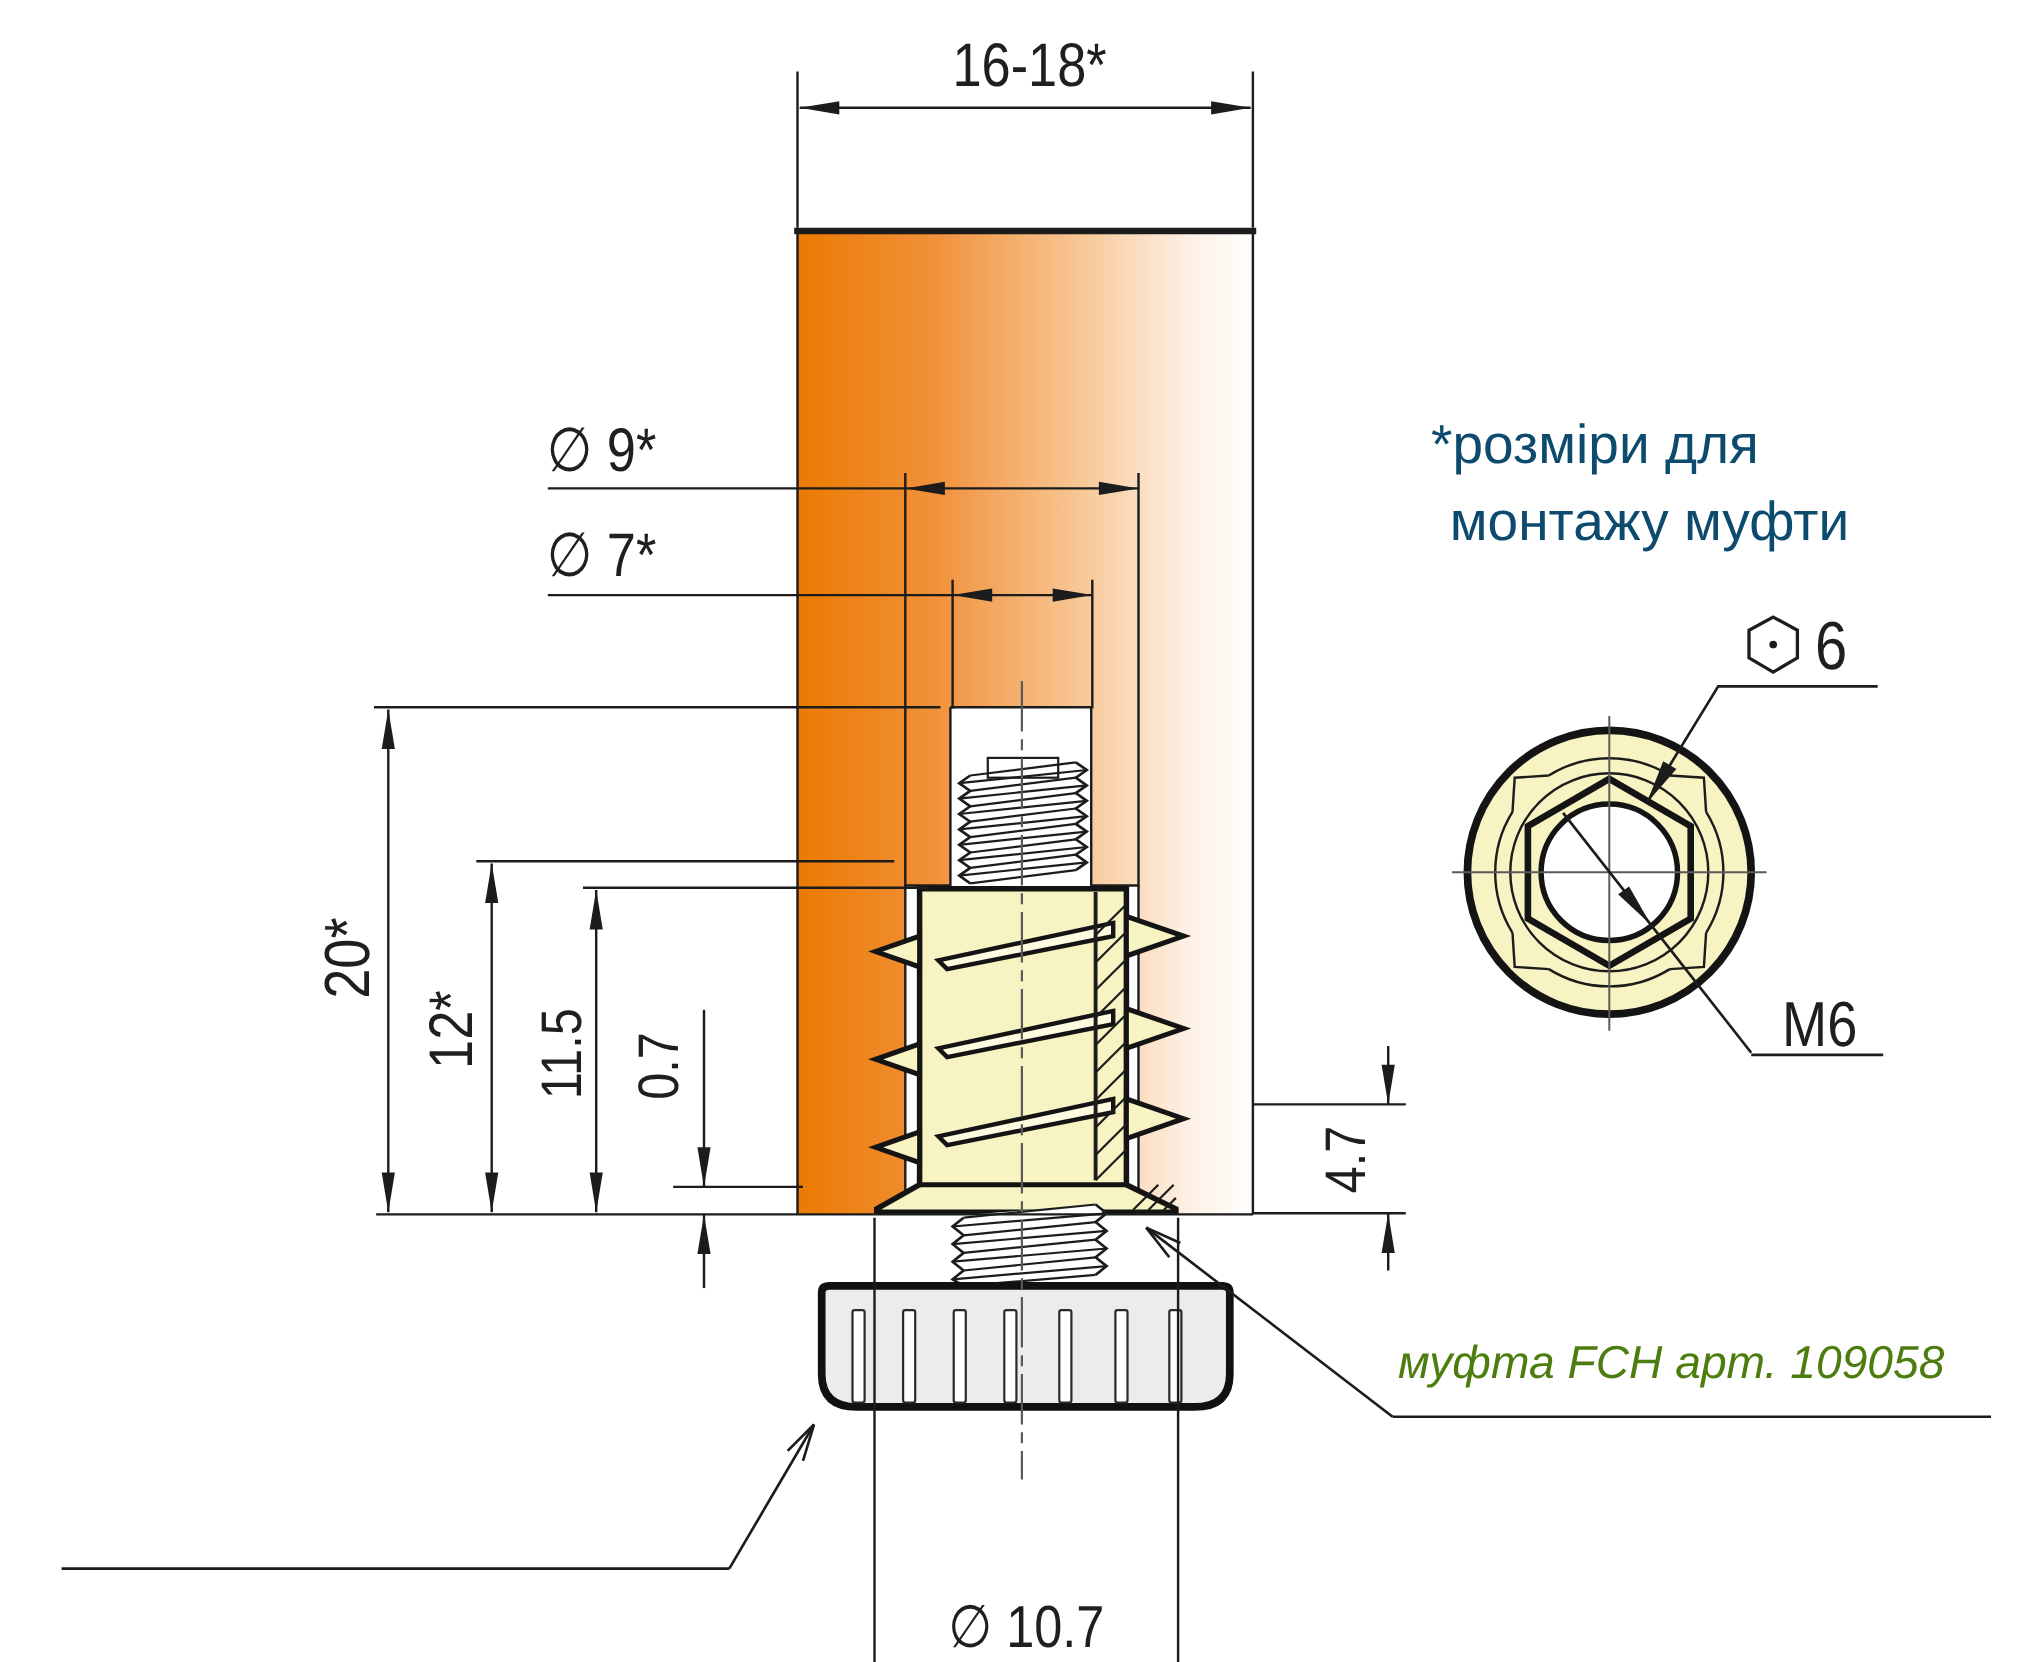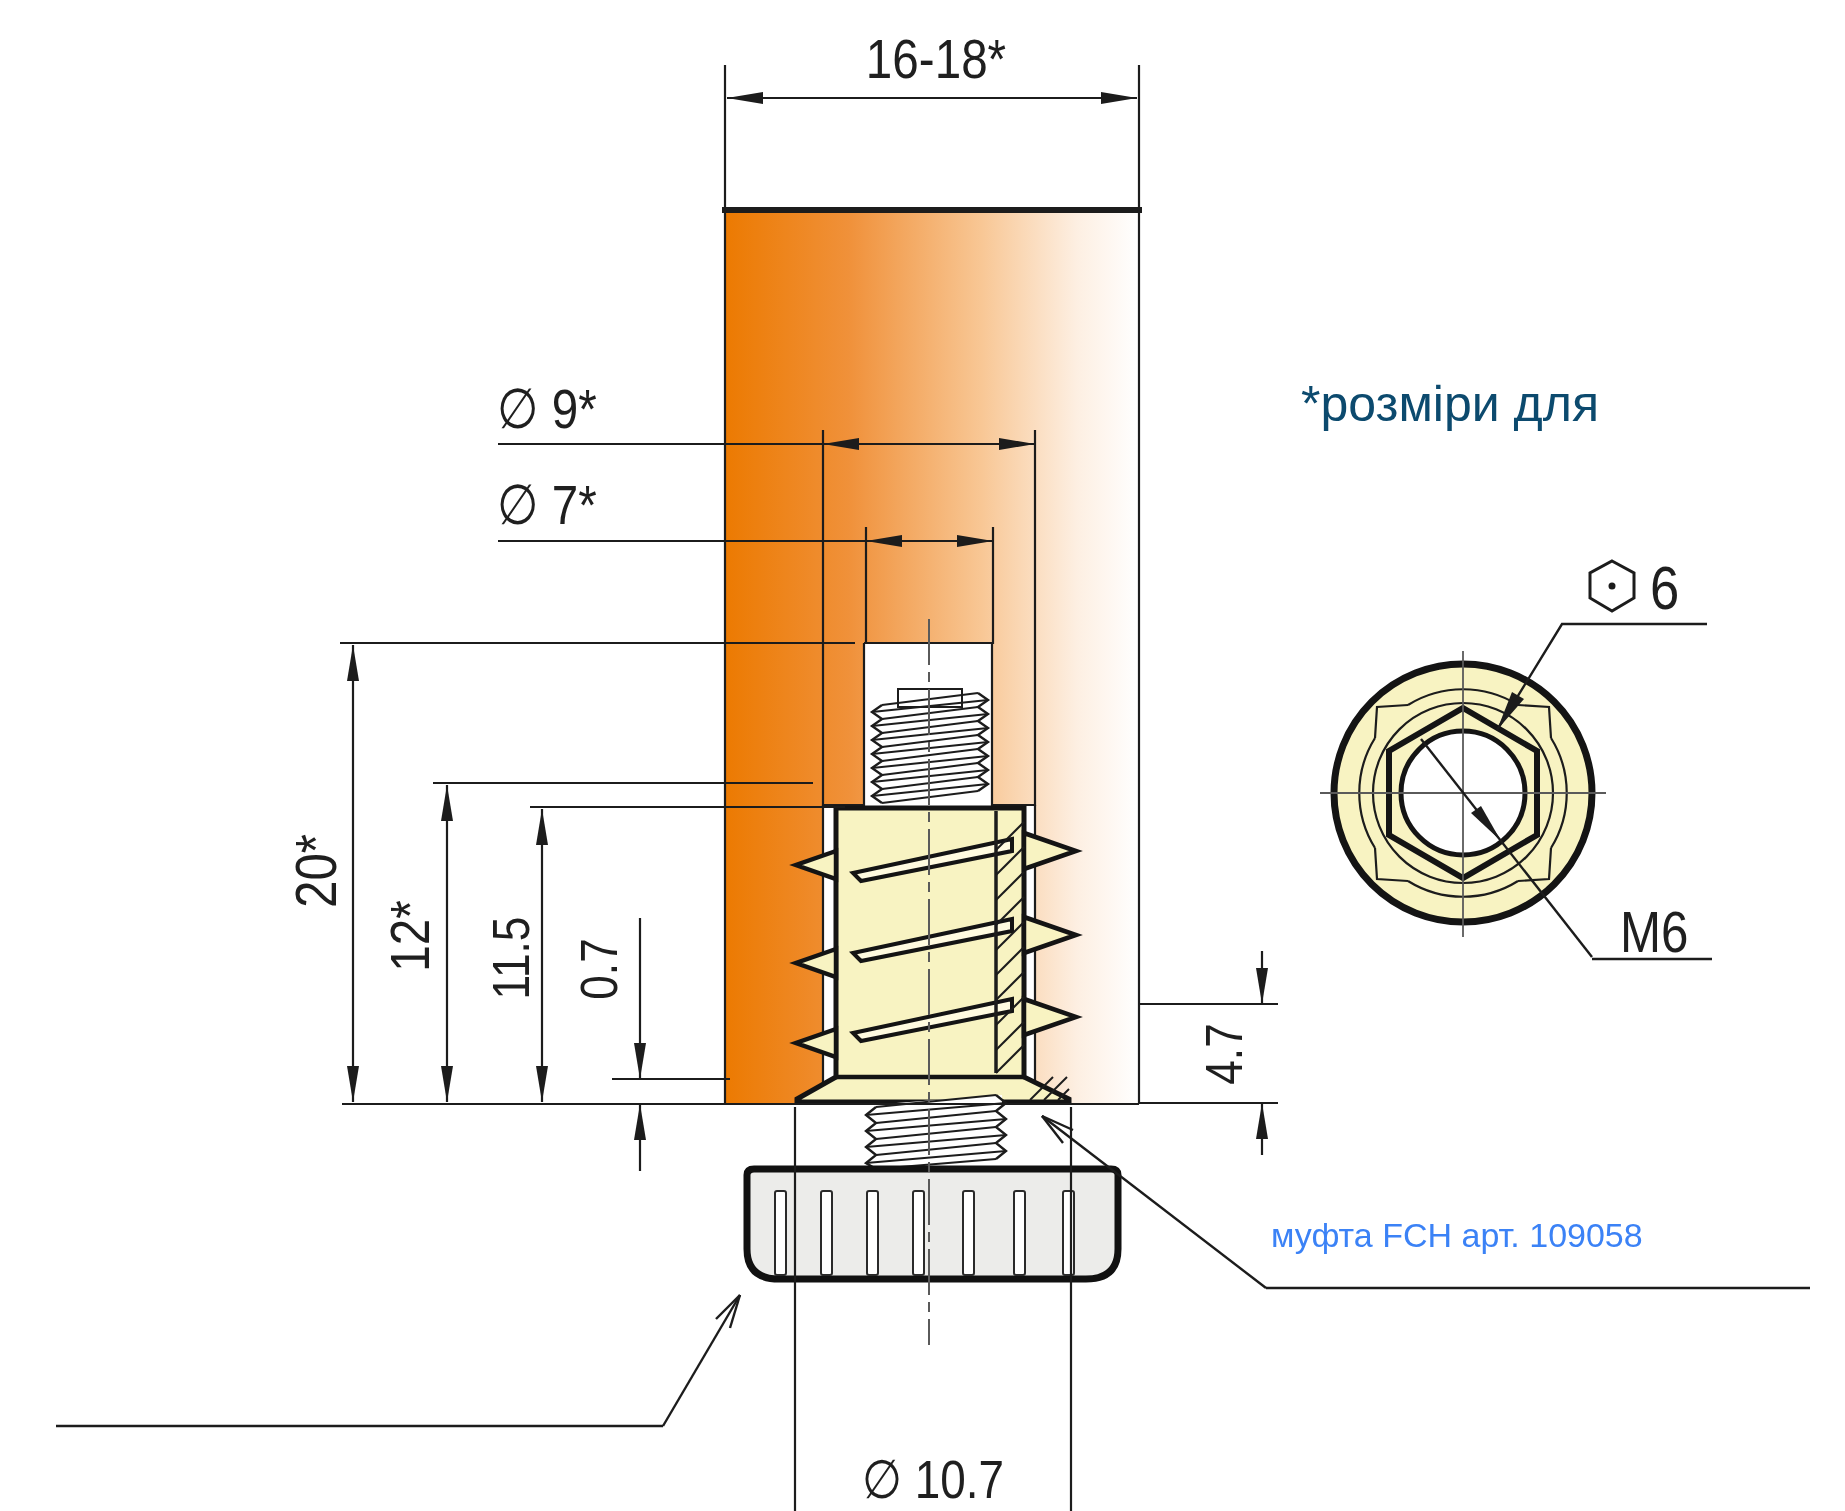--- a/index.html
+++ b/index.html
@@ -8,21 +8,21 @@
   #canvas{position:absolute;left:0;top:0;width:1845px;height:1511px;margin-top:13px;}
   .panel{position:absolute;left:725px;top:197px;width:414px;height:894px;
          background:linear-gradient(to right,#ec7a01 0%,#f0913a 30%,#f8c795 62%,#fdefe2 85%,#ffffff 100%);}
   svg.draw{position:absolute;left:0;top:0;}
   .t{position:absolute;color:#1f1f1f;white-space:nowrap;line-height:1;}
   .din{font-weight:400;letter-spacing:0px;}
   .cx{transform:translate(-50%,-50%) scaleX(0.85);}
   .lx{transform:scaleX(0.85);transform-origin:0 0;}
   .rot{transform:translate(-50%,-50%) rotate(-90deg) scaleX(0.85);}
   .note{font-size:50px;color:#0c4a6e;}
-  .lbl{font-size:34px;color:#3b82f6;}
+  .lbl{font-size:42px;color:#4d7c0f;font-style:italic;}
 </style>
 </head>
 <body>
 
 <div id="canvas">
 
   <div class="panel"></div>
 
   <svg class="draw" width="1845" height="1511" viewBox="0 0 1845 1511">
 
@@ -270,17 +270,18 @@
 
   <div class="t din rot" style="left:1224px;top:1041px;font-size:52px;">4.7</div>
 
   <div class="t din cx" style="left:933px;top:1466px;font-size:54px;">∅ 10.7</div>
 
   <div class="t din lx" style="left:1650px;top:544px;font-size:62px;">6</div>
 
   <div class="t din lx" style="left:1620px;top:890px;font-size:58px;">M6</div>
 
   <div class="t note" style="left:1301px;top:366px;">*розміри для</div>
+  <div class="t note" style="left:1318px;top:436px;">монтажу муфти</div>
 
   <div class="t lbl" style="left:1271px;top:1205px;">муфта FCH арт. 109058</div>
 
 
 </div>
 
 </body></html>

